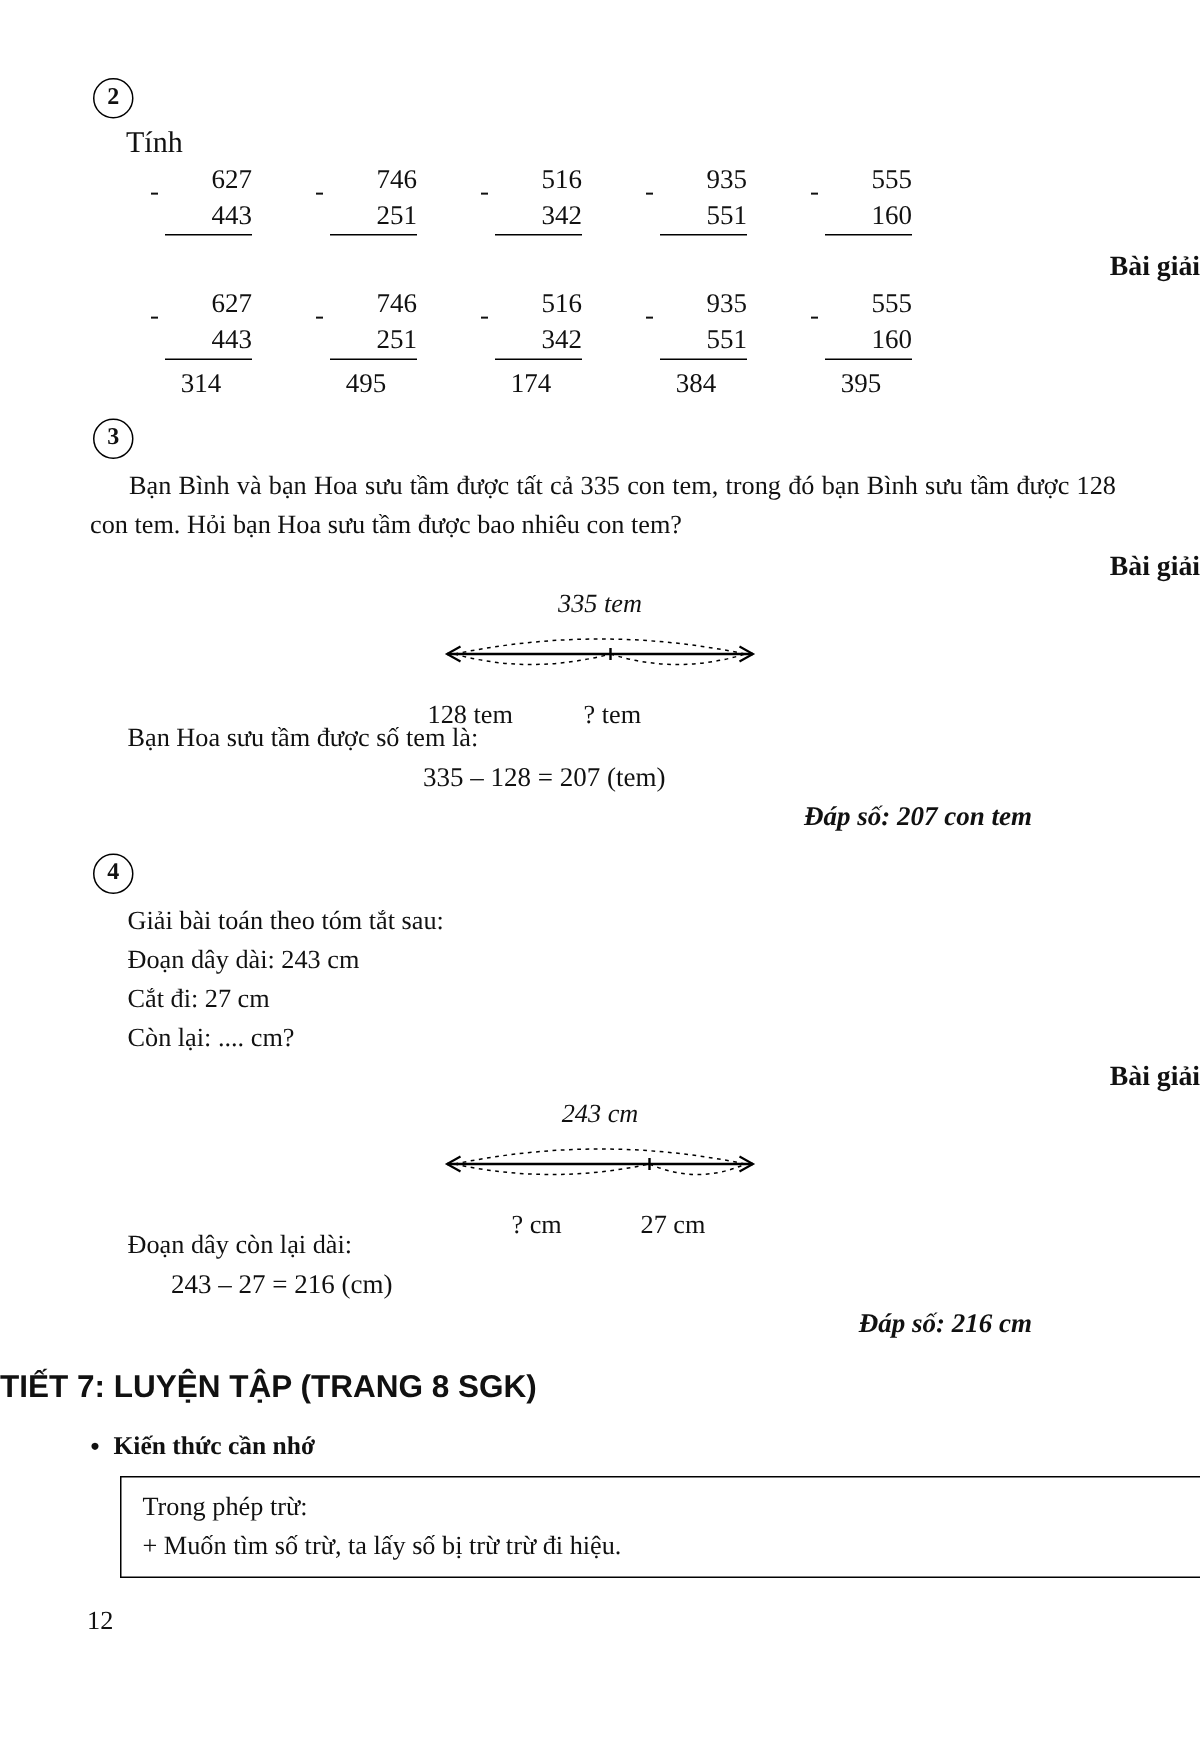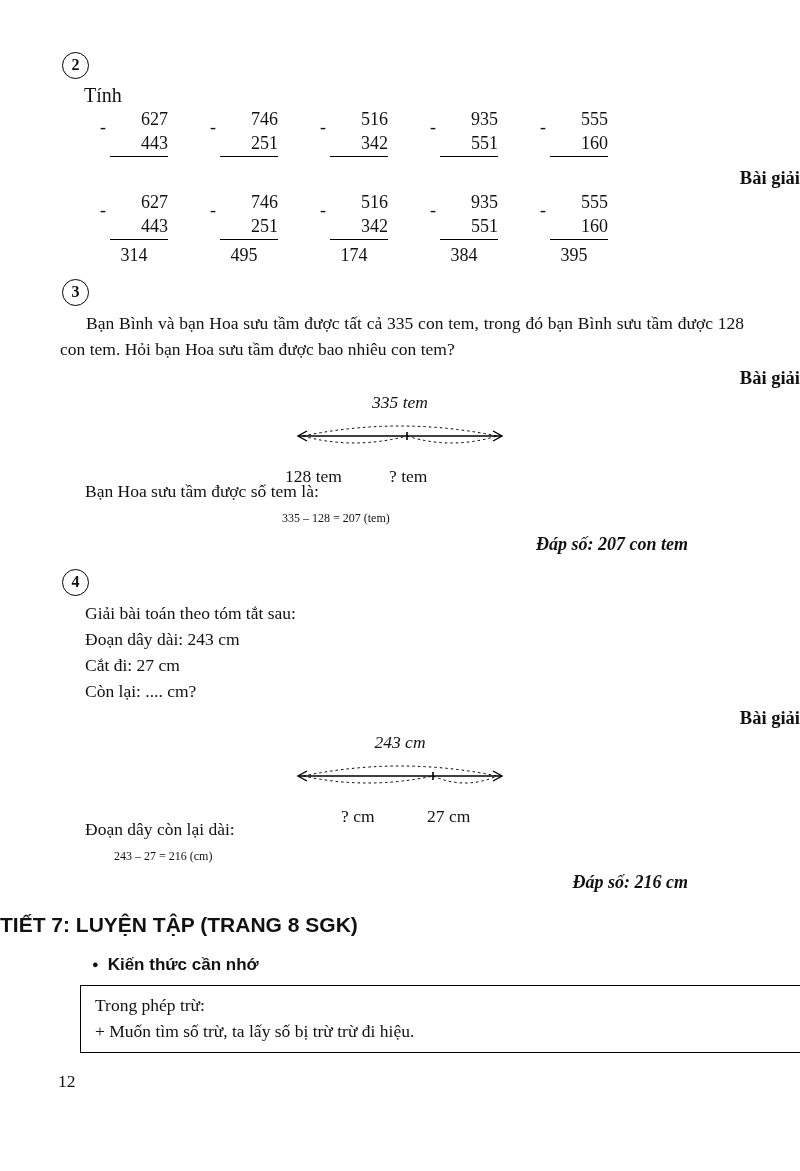--- a/index.html
+++ b/index.html
@@ -26,31 +26,31 @@
   .diagram-top { text-align: center; font-size: 17.5px; line-height: 24px; font-style: italic; }
   .segment-diagram { display: block; margin: 0 auto; }
   .dot { fill: none; stroke: #000; stroke-width: 1; stroke-dasharray: 2.5 3; }
   .solid { stroke: #000; stroke-width: 1.6; }
   .arrow { fill: none; stroke: #000; stroke-width: 1.4; }
   .diagram-labels { width: 210px; margin: 0 auto; position: relative; height: 22px; font-size: 17.5px; }
   .diagram-labels span { position: absolute; top: -2px; white-space: nowrap; margin-top: 16px; }
   .l3a { left: -10px; } .l3b { left: 94px; text-align: right; }
   .l4a { left: 46px; } .l4b { left: 132px; }
   .sol-line { margin: 4px 0 0 85px; font-size: 17.5px; line-height: 26px; }
-  .equation { font-size: 12px; line-height: 26px; margin-top: 1px; }
+  .equation { font-size: 18px; line-height: 26px; margin-top: 1px; }
   .eq3 { margin-left: 282px; }
   .eq4 { margin-left: 114px; }
   .dapso { font-weight: bold; font-style: italic; font-size: 18px; line-height: 26px; text-align: right; margin-right: 112px; }
   .mt12 { margin-top: 12px; }
   .section-heading {
     font-family: "Liberation Sans", "DejaVu Sans", sans-serif; font-weight: bold;
     font-size: 21px; line-height: 27px; text-align: left; margin-top: 16px;
   }
   .know {
-    margin: 14px 0 0 92px; font-family: Liberation Sans, sans-serif;
+    margin: 14px 0 0 60px; font-family: Liberation Serif, serif;
     font-weight: bold; font-size: 17px; line-height: 24px;
   }
   .know .bullet { font-size: 11px; vertical-align: 2px; margin-right: 9px; }
   .kbox {
     margin: 8px 0 0 80px; width: 765px; border: 1.7px solid #000;
     padding: 6px 14px 8px; font-size: 17.5px; line-height: 26px;
   }
   .page-num { margin: 16px 0 0 58px; font-size: 17.5px; line-height: 24px; }
 </style>
 </head>

